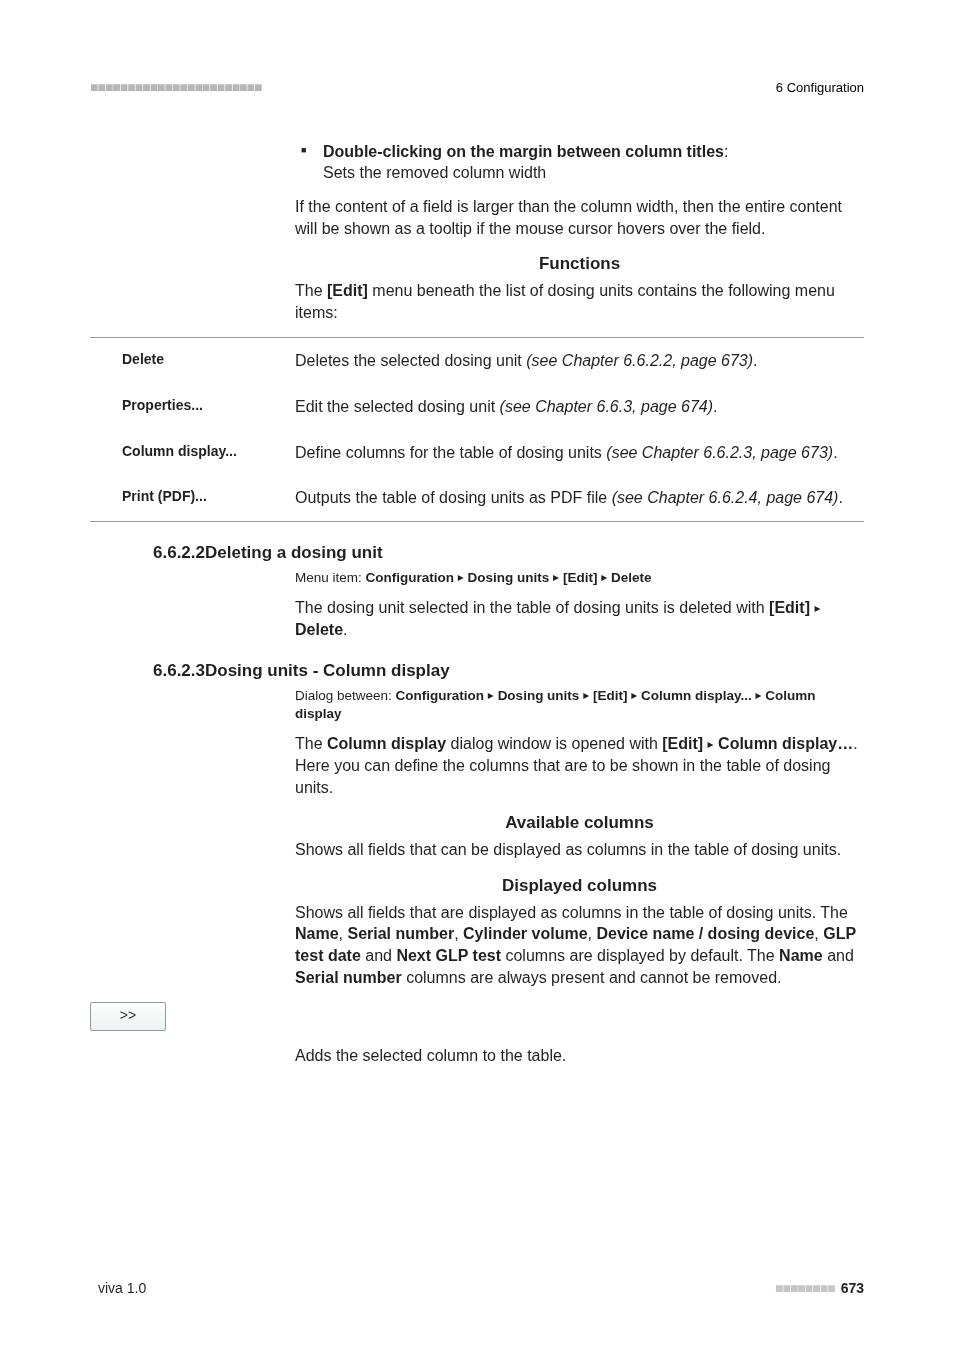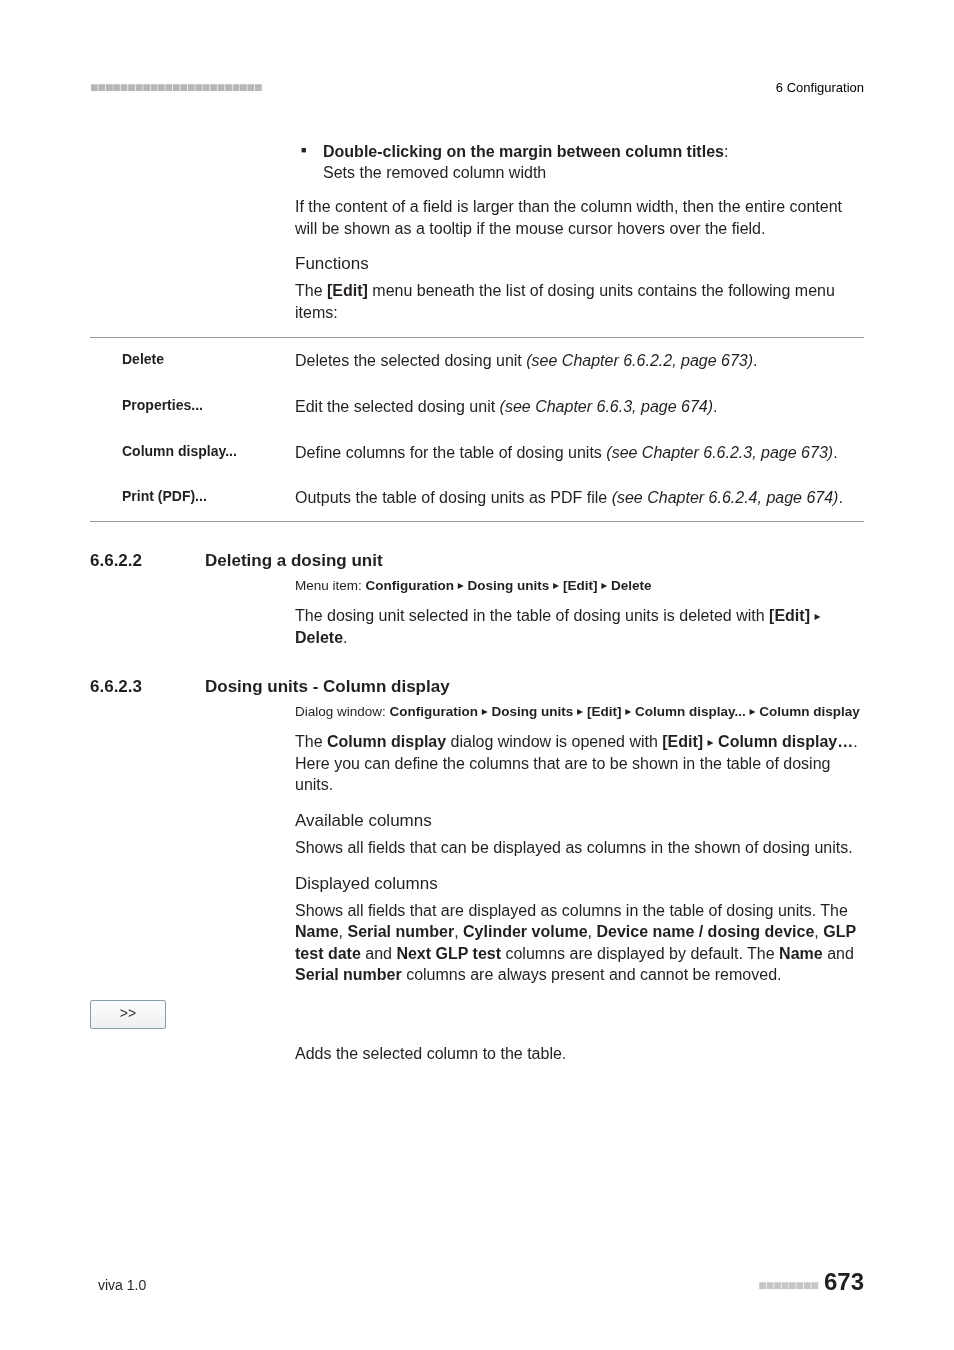--- a/index.html
+++ b/index.html
@@ -57,22 +57,23 @@
     color: #231f20;
   }
   .b {
     font-weight: 700;
   }
   .para {
     margin: 8px 0 14px 0;
   }
   h3.sub-head {
     font-size: 17px;
-    font-weight: 400;
+    font-weight: 700;
     margin: 14px 0 4px 0;
+    text-align: center;
   }
   
   .fn-table {
     margin: 6px 0 10px 0;
     border-top: 1px solid #999;
     border-bottom: 1px solid #999;
   }
   .fn-row {
     display: flex;
     padding: 12px 0;
@@ -88,22 +89,23 @@
     flex: 1;
     font-size: 16px;
   }
   .fn-desc em, em.chap {
     font-style: italic;
     font-weight: 400;
   }
   
   .sect-row {
     display: flex;
-    margin-top: 28px;
+    margin-top: 20px;
     margin-bottom: 4px;
+    text-align: right;
   }
   .sect-num {
     width: 115px;
     font-weight: 800;
     font-size: 17px;
   }
   .sect-title {
     font-weight: 800;
     font-size: 17px;
   }
@@ -142,21 +144,21 @@
     font-size: 14px;
   }
   .footer-dashes {
     letter-spacing: -1px;
     color: #c6c6c6;
     font-size: 14px;
     margin-right: 6px;
   }
   .footer-page {
     font-weight: 800;
-    font-size: 24px;
+    font-size: 14px;
   }
 </style>
 </head>
 <body>
 
 <div class="page">
 
   <div class="running-head">
     <span class="header-dashes">■■■■■■■■■■■■■■■■■■■■■■■</span>
     <span class="header-right">6 Configuration</span>
@@ -226,39 +228,39 @@
       <span class="b">Delete</span><span>.</span>
     </div>
   </div>
 
   <div class="sect-row">
     <div class="sect-num">6.6.2.3</div>
     <div class="sect-title">Dosing units - Column display</div>
   </div>
   <div class="body-col">
     <div class="crumb">
-      <span class="lbl">Dialog window: </span>
+      <span class="lbl">Dialog between: </span>
       <span class="b">Configuration</span>
       <span class="tri">▸</span>
       <span class="b">Dosing units</span>
       <span class="tri">▸</span>
       <span class="b">[Edit]</span>
       <span class="tri">▸</span>
       <span class="b">Column display...</span>
       <span class="tri">▸</span>
       <span class="b">Column display</span>
     </div>
     <div class="para">
       <span>The </span><span class="b">Column display</span><span> dialog window is opened with </span><span class="b">[Edit]</span>
       <span class="tri">▸</span>
       <span class="b">Column display…</span><span>. Here you can define the columns that are to be shown in the table of dosing units.</span>
     </div>
 
     <h3 class="sub-head">Available columns</h3>
-    <div class="para" style="margin-top:2px">Shows all fields that can be displayed as columns in the shown of dosing units.</div>
+    <div class="para" style="margin-top:2px">Shows all fields that can be displayed as columns in the table of dosing units.</div>
 
     <h3 class="sub-head">Displayed columns</h3>
     <div class="para" style="margin-top:2px">
       <span>Shows all fields that are displayed as columns in the table of dosing units. The </span><span class="b">Name</span><span>, </span><span class="b">Serial number</span><span>, </span><span class="b">Cylinder volume</span><span>, </span><span class="b">Device name / dosing device</span><span>, </span><span class="b">GLP test date</span><span> and </span><span class="b">Next GLP test</span><span> columns are displayed by default. The </span><span class="b">Name</span><span> and </span><span class="b">Serial number</span><span> columns are always present and cannot be removed.</span>
     </div>
   </div>
 
   <div style="margin-left:0; margin-top:4px;">
     <span class="add-btn">&gt;&gt;</span>
   </div>

